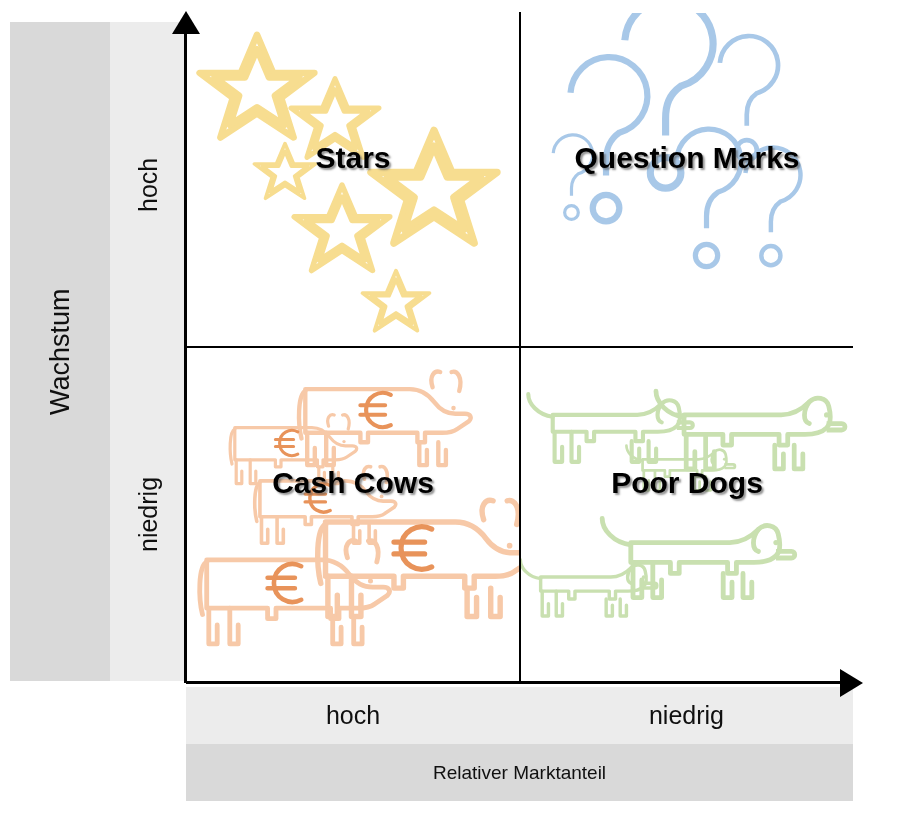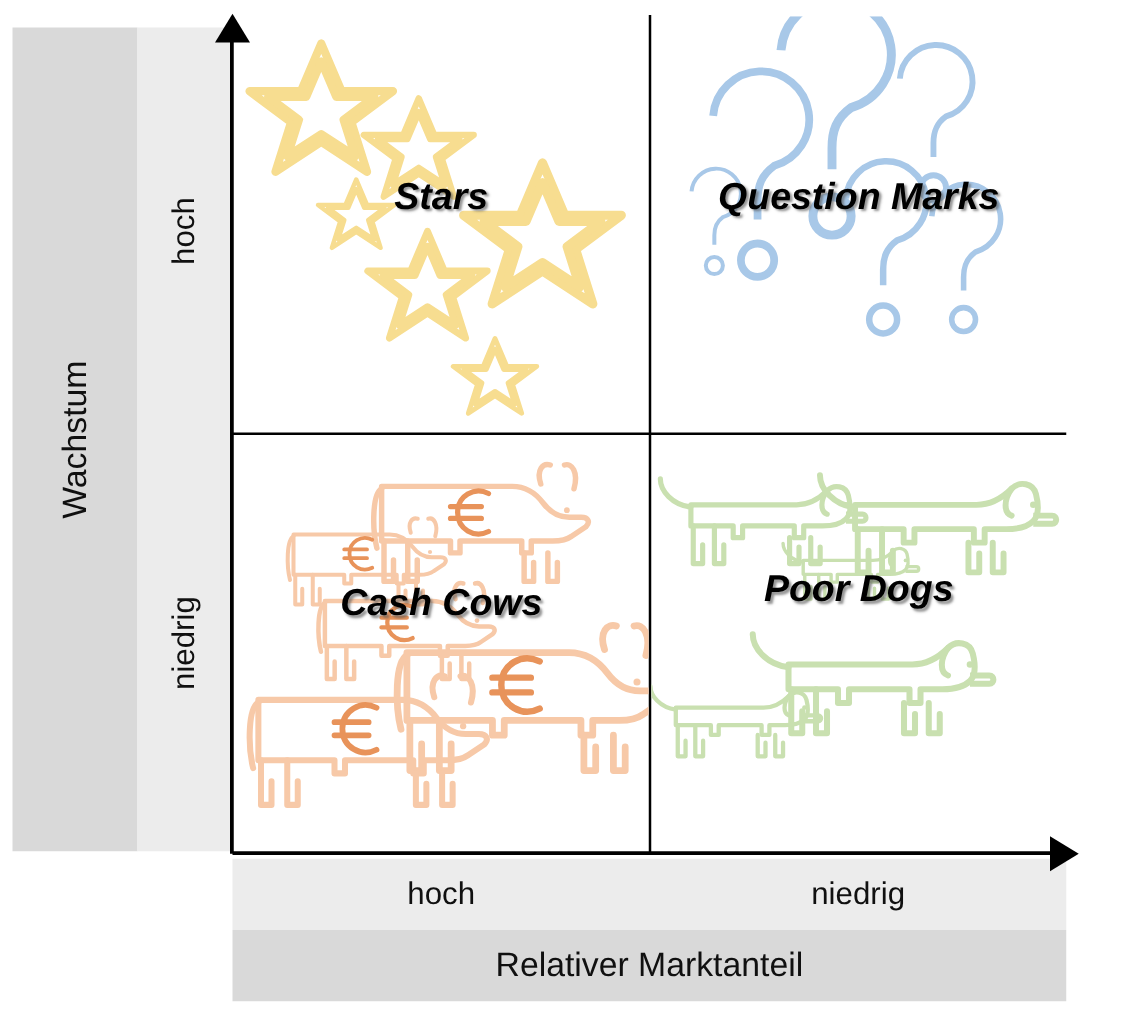--- a/index.html
+++ b/index.html
@@ -109,21 +109,21 @@
     top: 687px;
     width: 333px;
     height: 57px;
     font-size: 25px;
   }
   .lbl-marktanteil {
     left: 186px;
     top: 744px;
     width: 667px;
     height: 57px;
-    font-size: 27px;
+    font-size: 19px;
   }
 
   
   .axis-line {
     position: absolute;
     background: #000000;
   }
   .axis-y-line {
     left: 184px;
     top: 30px;
@@ -171,26 +171,25 @@
     left: 519px;
     top: 12px;
     width: 2px;
     height: 670px;
   }
 
   
   .quadrant {
     position: absolute;
     overflow: hidden;
-    font-style: italic;
   }
   .q-stars       { left: 187px; top: 13px;  width: 332px; height: 333px; }
   .q-questions   { left: 521px; top: 13px;  width: 332px; height: 333px; }
   .q-cows        { left: 187px; top: 348px; width: 332px; height: 333px; }
-  .q-dogs        { left: 521px; top: 337px; width: 332px; height: 333px; }
+  .q-dogs        { left: 521px; top: 348px; width: 332px; height: 333px; }
 
   .q-art {
     position: absolute;
     left: 0;
     top: 0;
     width: 100%;
     height: 100%;
     pointer-events: none;
   }
   .q-title {

